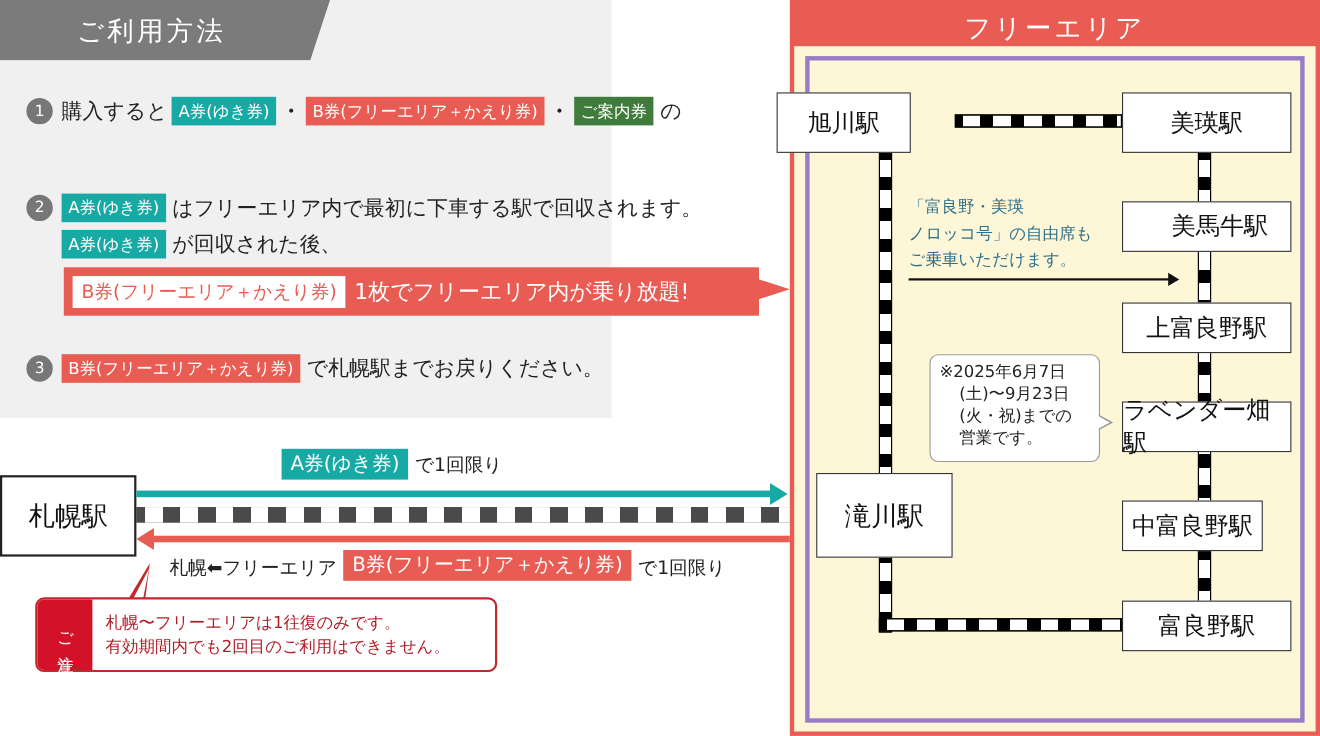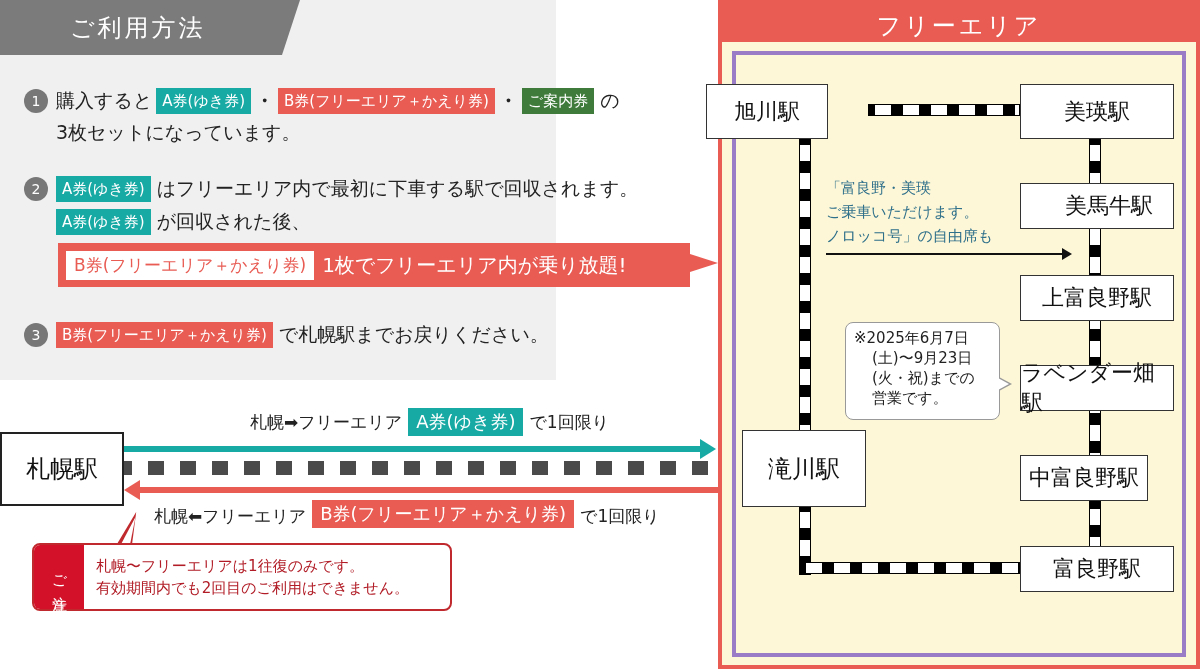--- a/index.html
+++ b/index.html
@@ -85,21 +85,20 @@
   <div class="step" style="left:24px; top:88px;">
     <span class="step-num">1</span>
     <span>購入すると</span>
     <span class="tag a" style="margin-left:4px;">A券(ゆき券)</span>
     <span class="dot">・</span>
     <span class="tag b">B券(フリーエリア＋かえり券)</span>
     <span class="dot">・</span>
     <span class="tag g">ご案内券</span>
     <span class="plain">の</span>
   </div>
-  <div class="step" style="left:56px; top:120px;">3枚セットになっています。</div>
 
   <div class="step" style="left:24px; top:176px;">
     <span class="step-num">2</span>
     <span class="tag a">A券(ゆき券)</span>
     <span class="plain">はフリーエリア内で最初に下車する駅で回収されます。</span>
   </div>
   <div class="step" style="left:56px; top:209px;">
     <span class="tag a">A券(ゆき券)</span>
     <span class="plain">が回収された後、</span>
   </div>
@@ -111,21 +110,20 @@
   <div class="step" style="left:24px; top:322px;">
     <span class="step-num">3</span>
     <span class="tag b">B券(フリーエリア＋かえり券)</span>
     <span class="plain">で札幌駅までお戻りください。</span>
   </div>
 </div>
 
 <div class="station-box" style="left:0; top:432px; width:124px; height:74px;">札幌駅</div>
 
 <div class="route-label" style="left:250px; top:408px;">
-  <span>札幌➡フリーエリア</span>
   <span class="tag a">A券(ゆき券)</span>
   <span>で1回限り</span>
 </div>
 <div class="arrow-line arrow-a"></div>
 <div class="track-h-gray"></div>
 <div class="arrow-line arrow-b"></div>
 <div class="route-label" style="left:154px; top:500px;align-items:flex-end;">
   <span>札幌⬅フリーエリア</span>
   <span class="tag b">B券(フリーエリア＋かえり券)</span>
   <span>で1回限り</span>
@@ -158,22 +156,22 @@
 <div class="map-station" style="left:1020px; top:84px; width:154px; height:55px;">美瑛駅</div>
 <div class="map-station" style="left:1020px; top:183px; width:154px; height:46px;padding-left:24px;">美馬牛駅</div>
 <div class="map-station" style="left:1020px; top:275px; width:154px; height:46px;">上富良野駅</div>
 <div class="map-station" style="left:1020px; top:365px; width:154px; height:46px;">ラベンダー畑駅</div>
 <div class="map-station" style="left:1020px; top:455px; width:128px; height:46px;">中富良野駅</div>
 <div class="map-station" style="left:1020px; top:546px; width:154px; height:46px;">富良野駅</div>
 <div class="map-station" style="left:742px; top:430px; width:124px; height:77px; font-size:24px;">滝川駅</div>
 
 <div class="norokko-note">
   <div>「富良野・美瑛</div>
+  <div>ノロッコ号」の自由席も</div>
   <div>ご乗車いただけます。</div>
-  <div>ノロッコ号」の自由席も</div>
 </div>
 <div class="norokko-arrow"></div>
 
 <div class="period-bubble">
   <span class="period-line">※2025年6月7日</span>
   <span class="period-line indent">(土)〜9月23日</span>
   <span class="period-line indent">(火・祝)までの</span>
   <span class="period-line indent">営業です。</span>
 </div>
 

